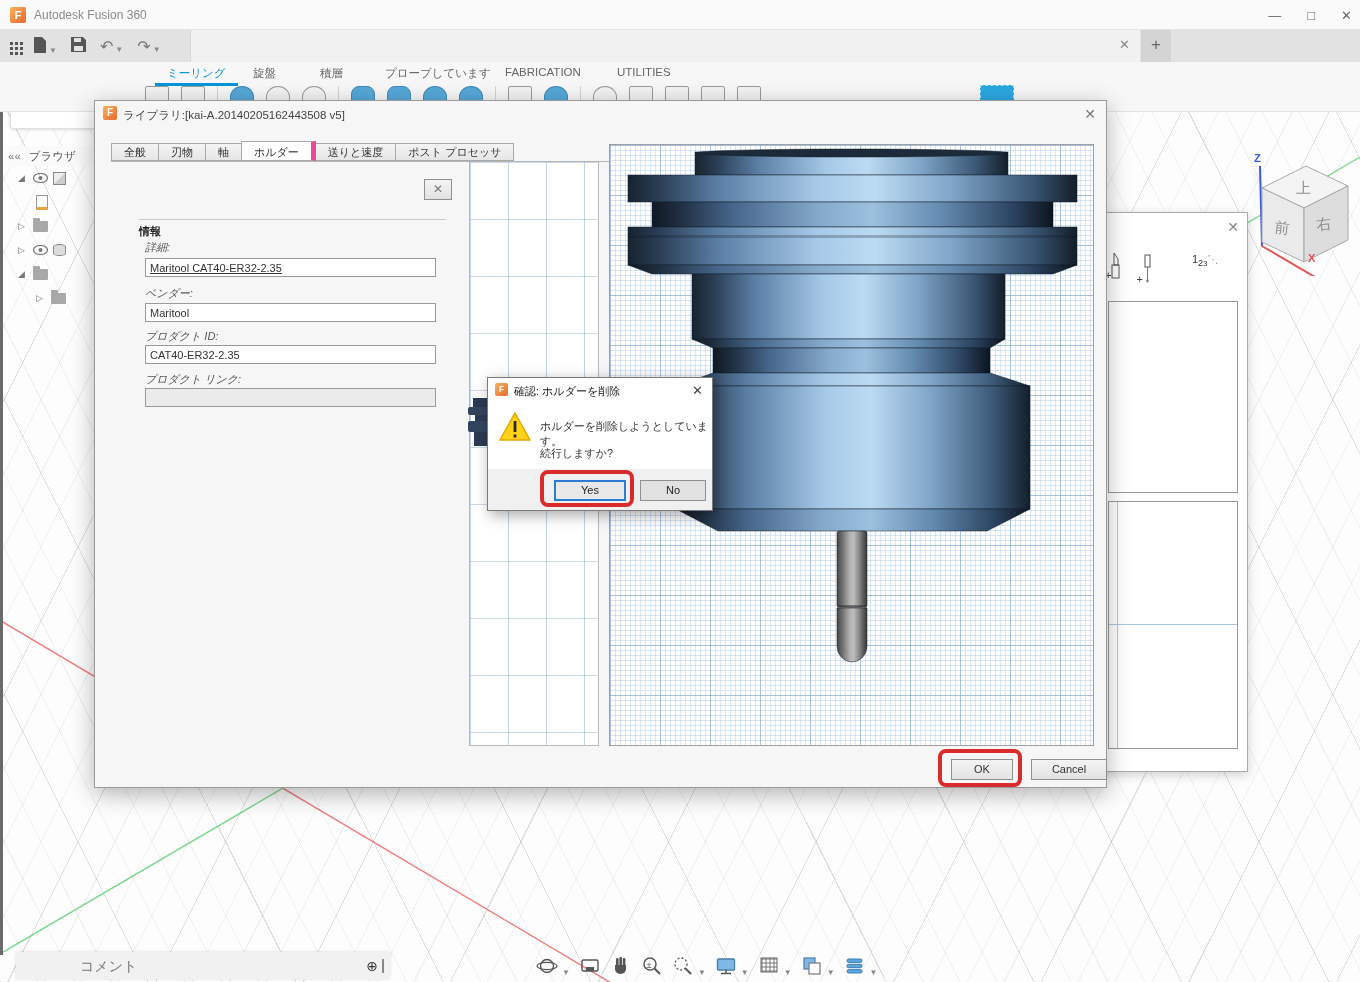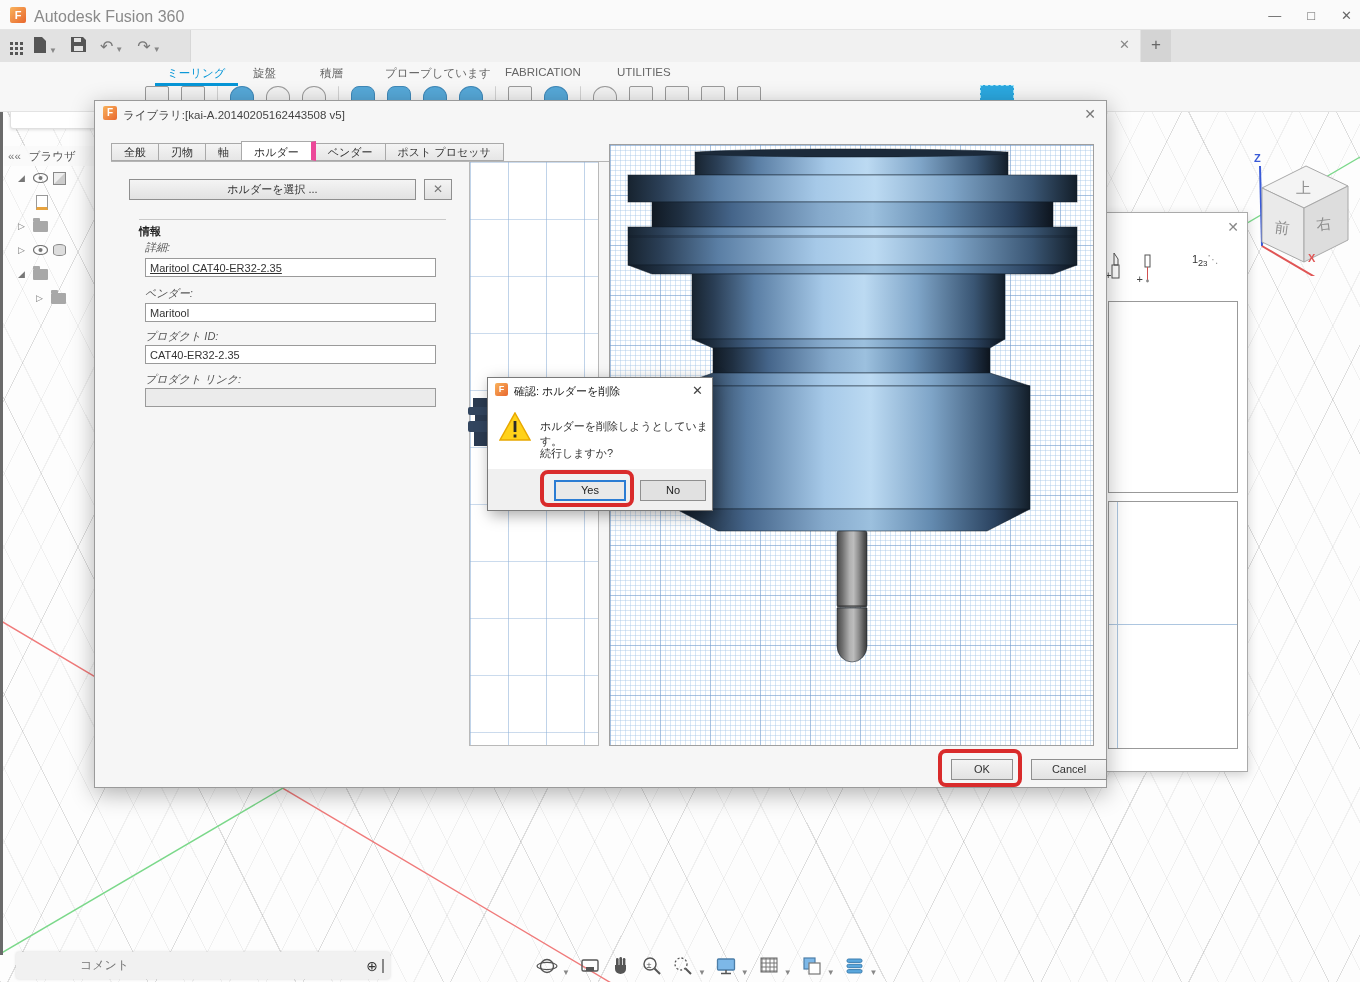--- a/index.html
+++ b/index.html
@@ -4,21 +4,21 @@
 <style>
   * { margin:0; padding:0; box-sizing:border-box; }
   html,body { width:1360px; height:982px; overflow:hidden; }
   body { font-family:"Liberation Sans","DejaVu Sans",sans-serif; font-size:12px; color:#333; background:#fff; }
   #app { position:relative; width:1360px; height:982px; overflow:hidden; background:#fdfdfd; }
 
   
   .titlebar { position:absolute; left:0; top:0; width:1360px; height:30px; background:#fafafa; border-bottom:1px solid #e4e4e4; z-index:6; }
   .fusion-logo { position:absolute; width:16px; height:16px; border-radius:2px; background:linear-gradient(135deg,#f9b25c,#e8672e); color:#fff; font-weight:bold; font-size:11px; text-align:center; line-height:16px; }
   .titlebar .fusion-logo { left:10px; top:7px; }
-  .app-title { position:absolute; left:34px; top:8px; color:#8a8a8a; font-size:16px; }
+  .app-title { position:absolute; left:34px; top:8px; color:#8a8a8a; font-size:12px; }
   .win-controls { position:absolute; right:8px; top:0; height:30px; display:flex; align-items:center; gap:26px; color:#666; font-size:13px; }
   .win-controls span { cursor:default; }
 
   .toolbar { position:absolute; left:0; top:30px; width:1360px; height:32px; background:#e2e2e2; z-index:6; }
   .tb-left { position:absolute; left:6px; top:0; height:32px; display:flex; align-items:center; gap:14px; color:#555; }
   .caret { font-size:8px; color:#888; margin-left:2px; }
   .dotgrid { width:3px; height:3px; background:#555; margin:0 6px 0 4px;
              box-shadow:5px 0 #555,10px 0 #555,0 5px #555,5px 5px #555,10px 5px #555,0 10px #555,5px 10px #555,10px 10px #555; display:inline-block; transform:translateY(-5px); }
   .doc-strip { position:absolute; left:190px; top:0; width:950px; height:32px; background:#f1f1f1; border-left:1px solid #d7d7d7; }
   .doc-title-wrap { position:absolute; left:50%; top:0; transform:translateX(-50%); height:32px; display:flex; align-items:center; gap:7px; color:#555; font-size:12px; white-space:nowrap; }
@@ -134,21 +134,21 @@
   .yes-btn { left:66px; width:72px; border:2px solid #2b7cd3; line-height:17px; background:#e9e9e9; }
   .no-btn { left:152px; width:66px; }
 
   
   .ring { position:absolute; border:4px solid #d92b2b; border-radius:8px; z-index:40; pointer-events:none; }
   .ring-yes { left:540px; top:470px; width:94px; height:37px; }
   .ring-ok { left:938px; top:749px; width:84px; height:38px; }
 
   
   .comment-bar { position:absolute; left:16px; top:952px; width:374px; height:27px; background:#f1f1f1; border-radius:3px; box-shadow:0 0 3px rgba(0,0,0,.15); z-index:5; display:flex; align-items:center; }
-  .comment-input { flex:1; border:none; background:transparent; font-size:12px; color:#555; padding-left:64px; font-family:Liberation Mono, monospace; outline:none; }
+  .comment-input { flex:1; border:none; background:transparent; font-size:14px; color:#555; padding-left:64px; font-family:Liberation Sans, sans-serif; outline:none; }
   .comment-plus { color:#333; font-size:14px; margin-right:4px; }
   .comment-grip { width:2px; height:14px; background:#888; margin-right:6px; }
   .navbar { position:absolute; left:536px; top:952px; height:28px; display:flex; align-items:center; gap:9px; z-index:5; }
   .nav-ic { display:flex; align-items:flex-end; gap:2px; }
 
   svg text { font-family:"Liberation Sans","DejaVu Sans",sans-serif; }
 </style>
 </head>
 <body>
 
@@ -307,26 +307,25 @@
     <div class="lib-title">
       <span class="fusion-logo">F</span>
       <span class="lib-title-text">ライブラリ:[kai-A.20140205162443508 v5]</span>
       <span class="lib-close">✕</span>
     </div>
     <div class="lib-tabs">
       <span class="ltab">全般</span>
       <span class="ltab">刃物</span>
       <span class="ltab">軸</span>
       <span class="ltab active">ホルダー</span>
-      <span class="ltab">ベンダー</span>
+      <span class="ltab">送りと速度</span>
       <span class="ltab">ポスト プロセッサ</span>
     </div>
     <div class="lib-tabline"></div>
 
-    <div class="lib-btn sel-holder-btn">ホルダーを選択 ...</div>
     <div class="lib-btn clear-holder-btn">✕</div>
     <div class="sep-line"></div>
     <div class="info-h">情報</div>
 
     <span class="fld-label" style="top:139px;">詳細:</span>
     <input class="fld-input" style="top: 157px; text-decoration: underline;" value="Maritool CAT40-ER32-2.35">
     <span class="fld-label" style="top:185px;">ベンダー:</span>
     <input class="fld-input" style="top: 202px;" value="Maritool">
     <span class="fld-label" style="top:228px;">プロダクト ID:</span>
     <input class="fld-input" style="top: 244px;" value="CAT40-ER32-2.35">

